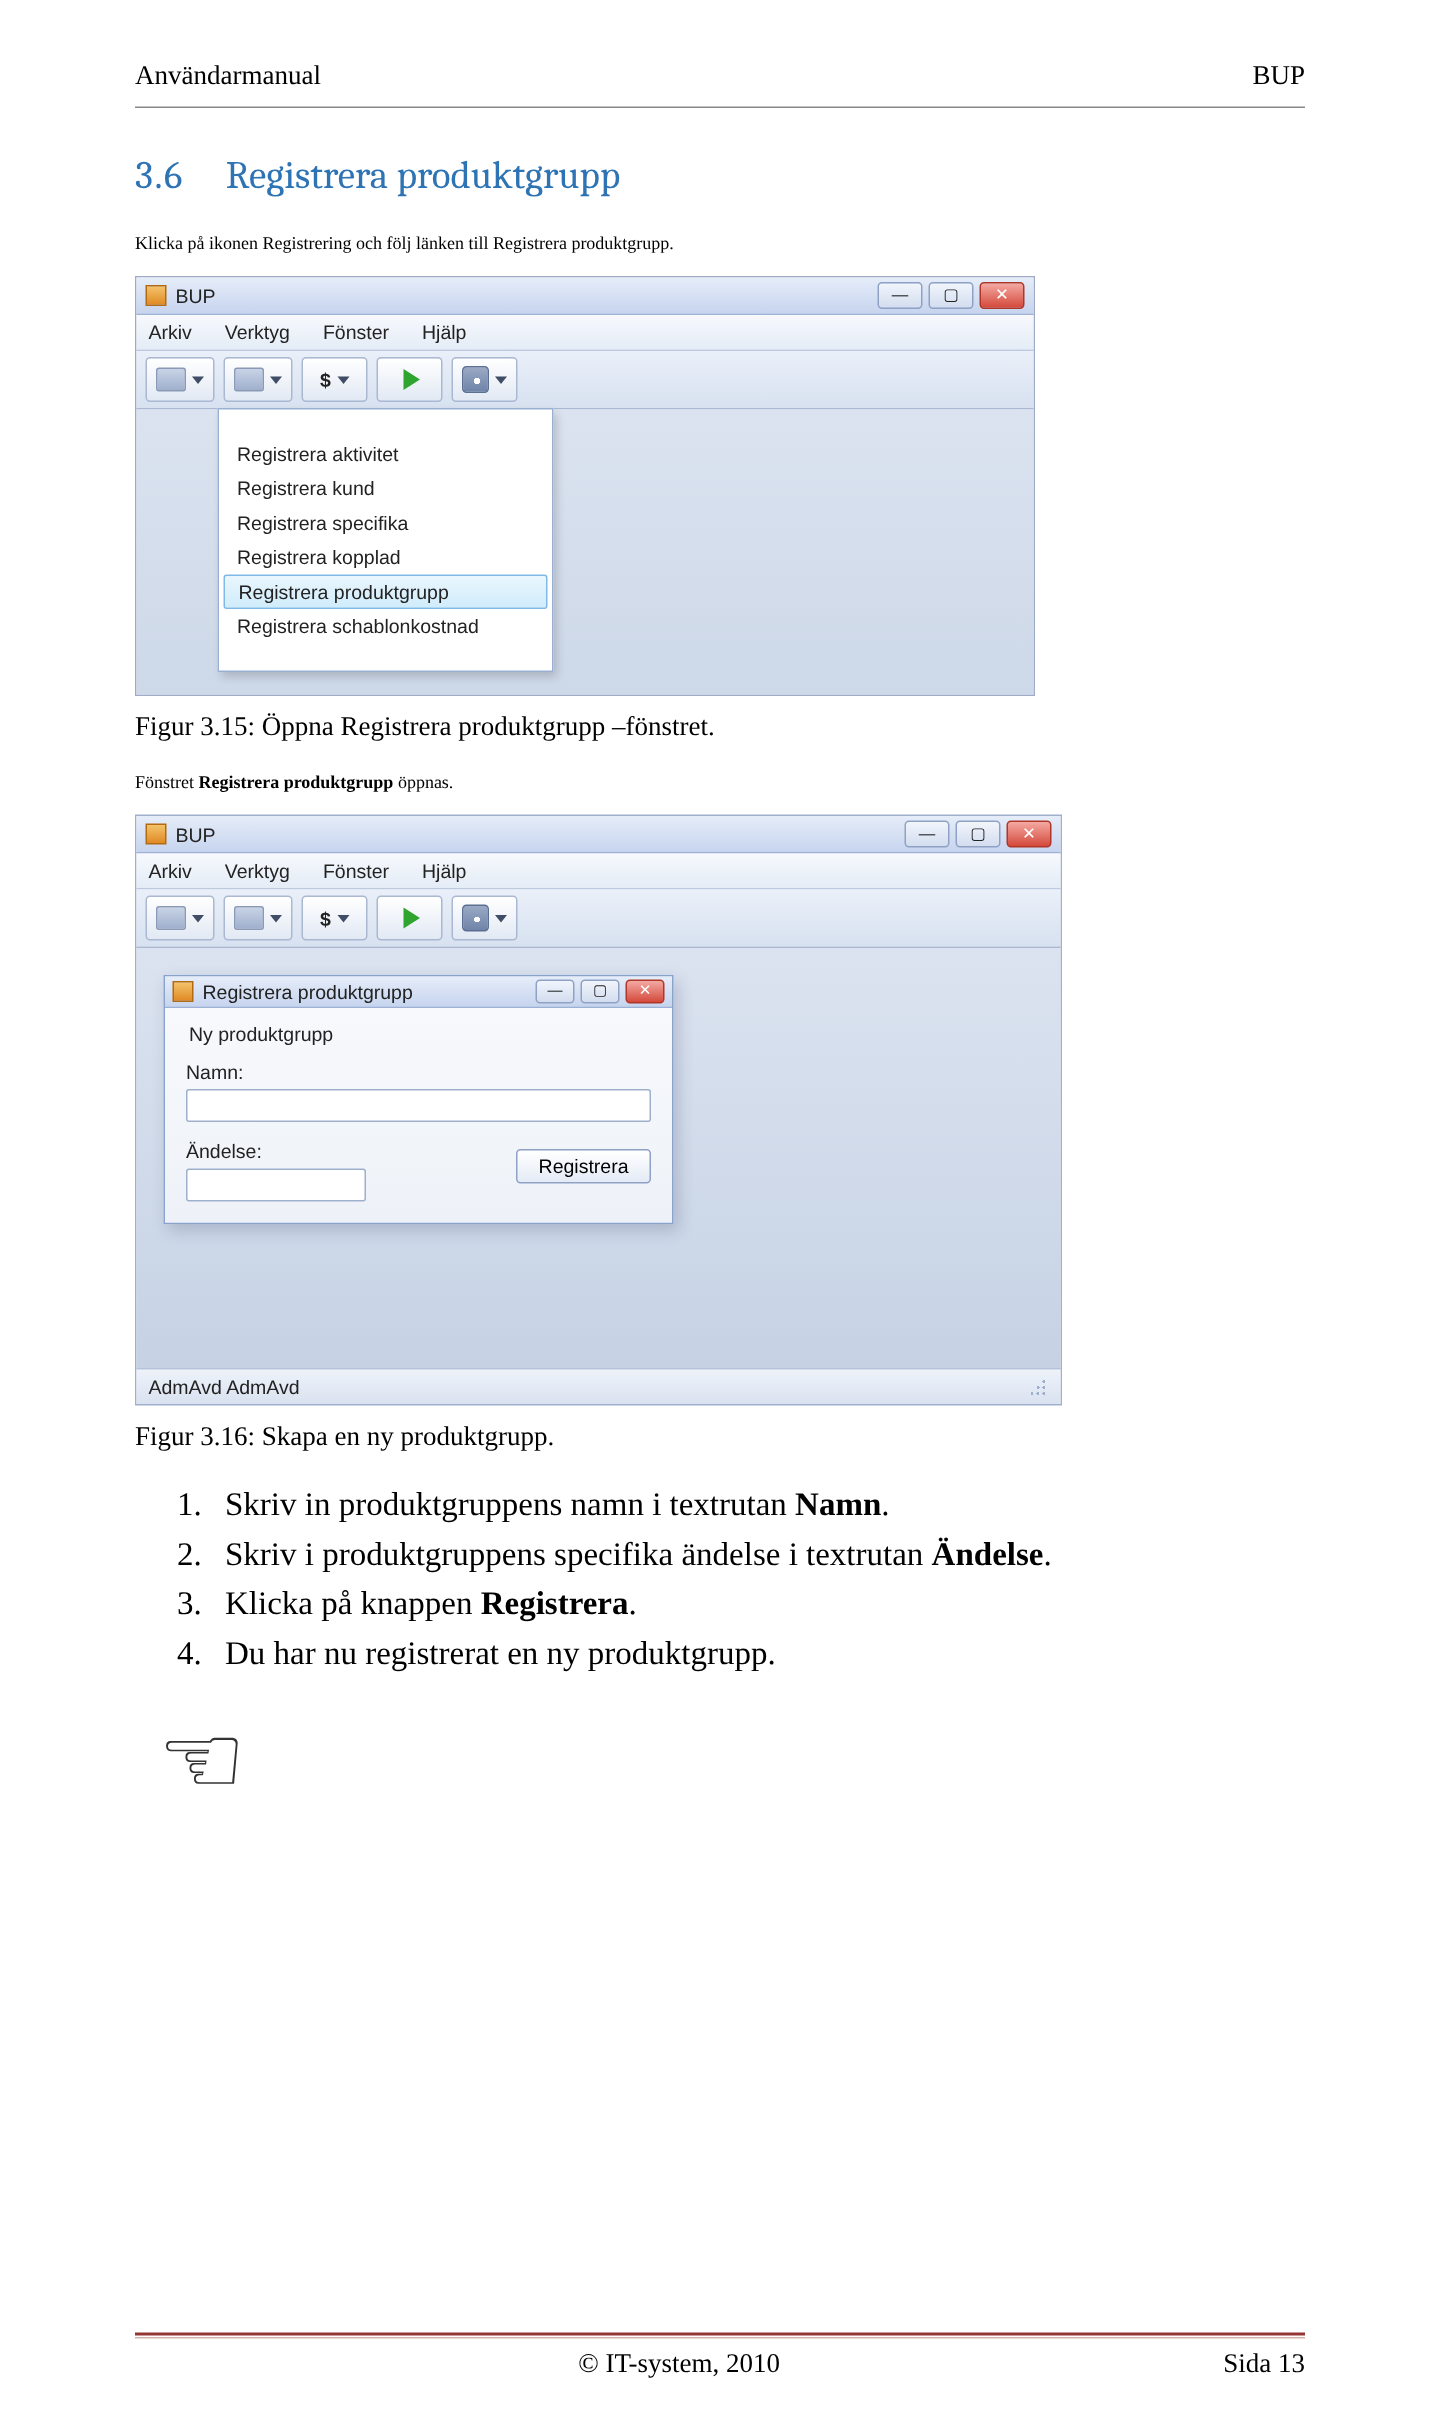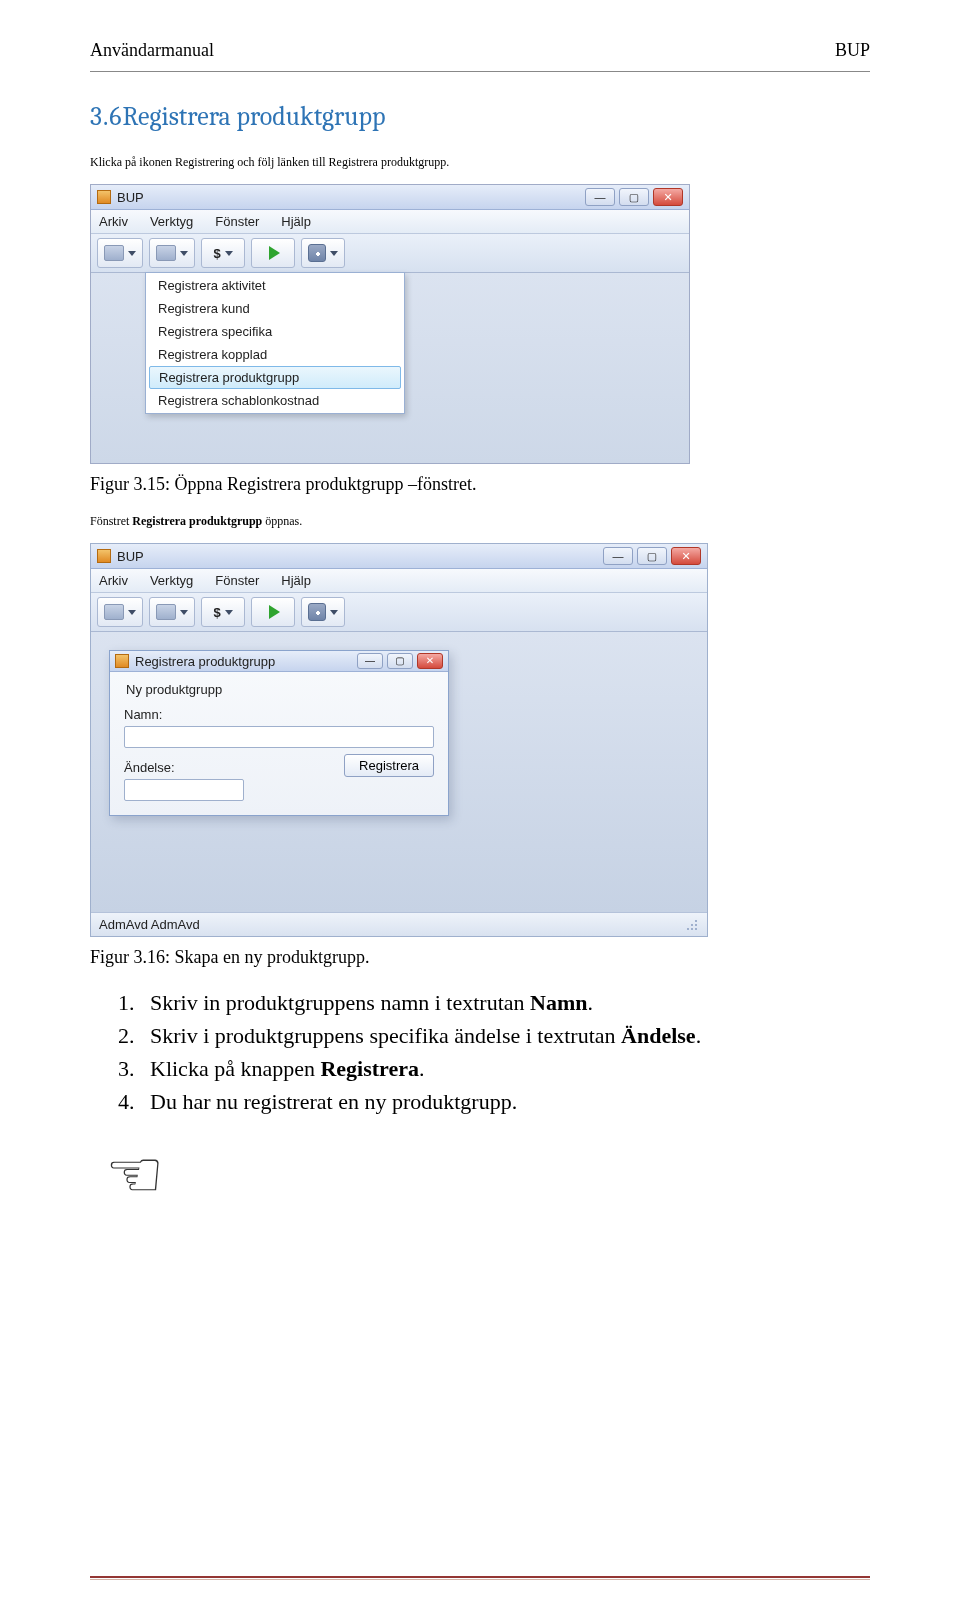--- a/index.html
+++ b/index.html
@@ -23,21 +23,21 @@
     margin-bottom: 10px;
   }
   .header-rule { border: none; border-top: 1px solid #888; margin: 0 0 30px 0; }
   .h2 {
     font-family: Cambria, Georgia, serif;
     color: #2e74b5;
     font-size: 26px;
     margin: 0 0 22px 0;
     font-weight: normal;
   }
-  .h2 .num { letter-spacing: 1px; }
+  .h2 .num { letter-spacing: 1px; margin-right: 28px; }
   .body-text { font-size: 12px; line-height: 1.35; margin: 0 0 14px 0; }
   .caption { font-size: 18px; margin: 10px 0 18px 0; }
   .ol { font-size: 22px; padding-left: 50px; margin: 0 0 24px 0; line-height: 1.5; }
   .ol li { padding-left: 10px; }
   .bold { font-weight: bold; }
 
   
   .scr1 {
     width: 600px;
     font-family: "Segoe UI", Tahoma, sans-serif;
@@ -125,25 +125,25 @@
     border-radius: 3px;
   }
   .canvas1 {
     background: linear-gradient(#dbe3f0, #cdd8e8);
     height: 190px;
     position: relative;
   }
   .dropdown {
     position: absolute;
     left: 54px; top: -1px;
-    width: 260px;
+    width: 224px;
     background: #fff;
     border: 1px solid #9ab0d3;
     box-shadow: 2px 3px 6px rgba(0,0,0,.18);
-    padding: 1px 2px;
+    padding: 18px 2px;
   }
   .dd-item {
     padding: 4px 10px;
     white-space: nowrap;
   }
   .dd-item.sel {
     background: linear-gradient(#eaf6fd, #d0ecfb);
     border: 1px solid #7fb9e8;
     border-radius: 2px;
     margin: 0 1px;
@@ -175,21 +175,21 @@
   .text-input {
     width: 100%;
     height: 22px;
     border: 1px solid #9fb0cd;
     background: #fff;
     border-radius: 2px;
     padding: 2px 4px;
     font: inherit;
   }
   .text-input.short { width: 120px; }
-  .form-row { display: flex; align-items: flex-start; gap: 18px; margin-top: 6px; }
+  .form-row { display: flex; align-items: center; gap: 18px; margin-top: 6px; }
   .btn-register {
     margin-left: auto;
     padding: 3px 14px;
     border: 1px solid #8fa1c4;
     border-radius: 3px;
     background: linear-gradient(#fff, #e4ebf6);
     font: inherit;
     cursor: pointer;
   }
   .spacer2 { height: 40px; }
@@ -403,15 +403,20 @@
 
 <div class="callout-row">
   <div class="callout-icon">
     <span class="hand">☞</span>
   </div>
 </div>
 
 <div class="footer">
   <hr class="footer-rule-outer">
   <hr class="footer-rule-inner">
+  <div class="footer-row">
+    <span></span>
+    <span>© IT-system, 2010</span>
+    <span>Sida 13</span>
+  </div>
 </div>
 
 </div>
 
 </body></html>

